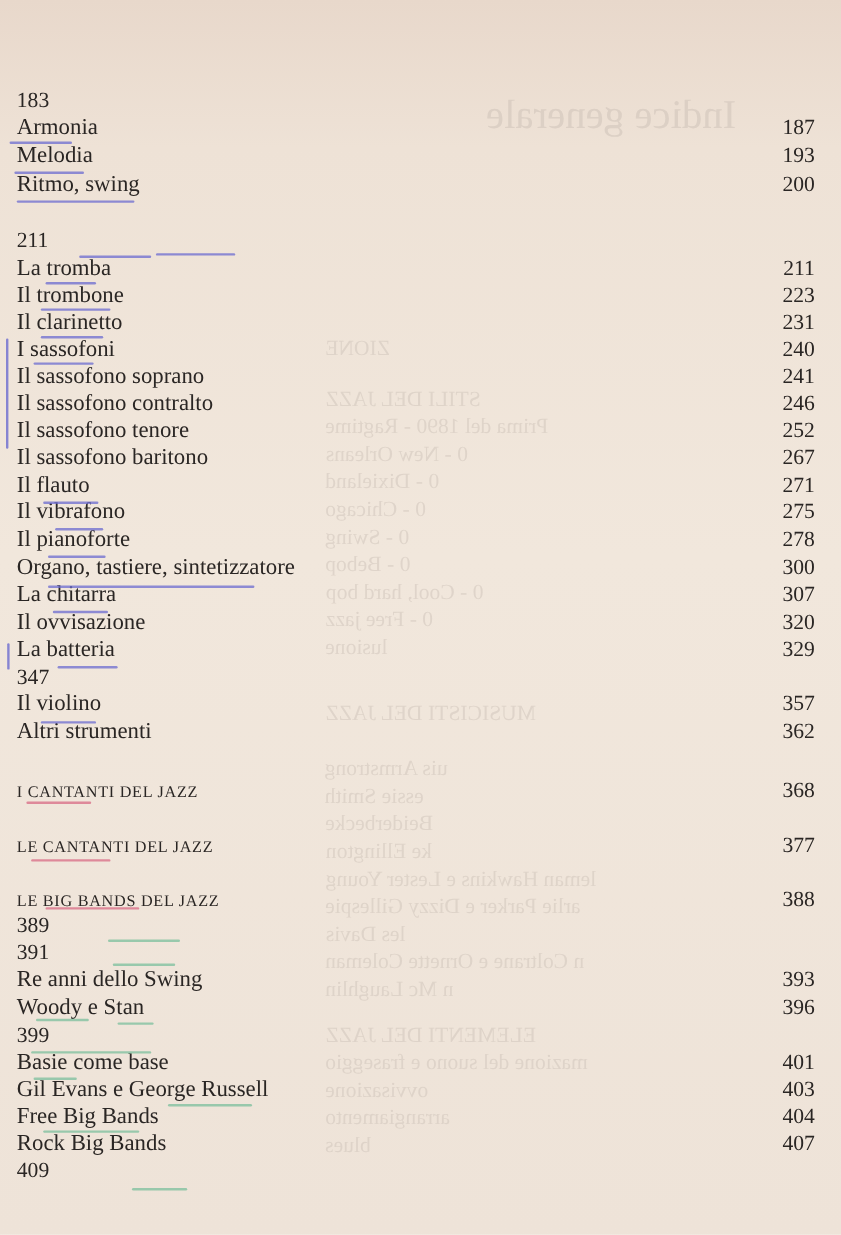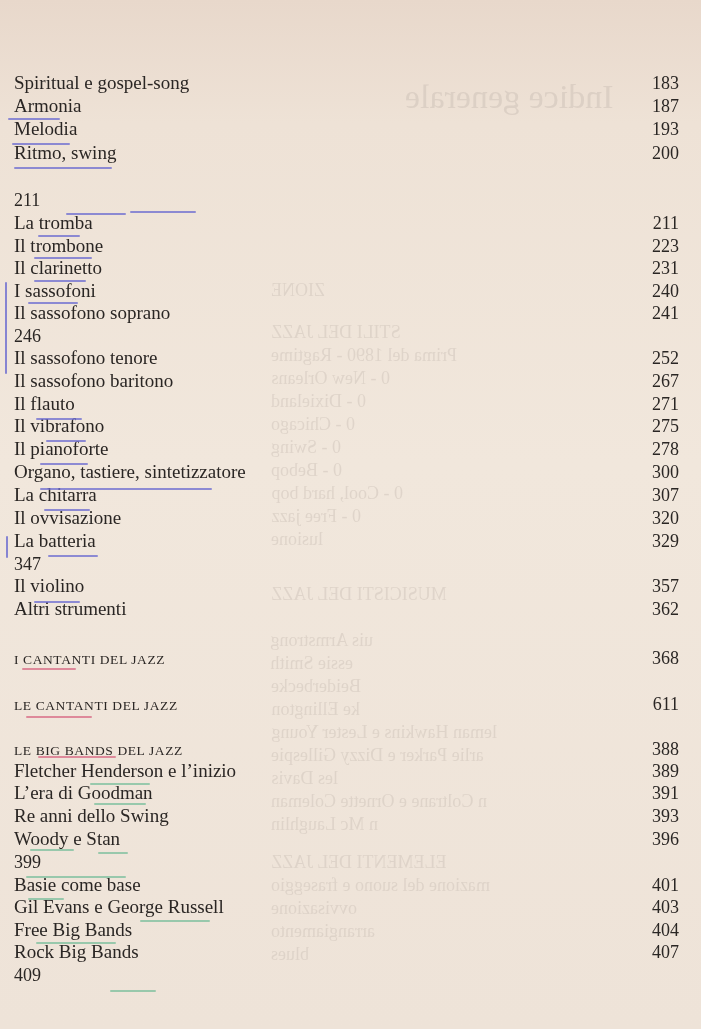--- a/index.html
+++ b/index.html
@@ -63,21 +63,20 @@
       <div class="ghost-line" style="top: 852px; transform: scaleX(-1); transform-origin: right center; right: 430px;">ELEMENTI DEL JAZZ</div>
       <div class="ghost-line" style="top: 875px; transform: scaleX(-1); transform-origin: right center; right: 430px;">mazione del suono e fraseggio</div>
       <div class="ghost-line" style="top: 898px; transform: scaleX(-1); transform-origin: right center; right: 430px;">ovvisazione</div>
       <div class="ghost-line" style="top: 921px; transform: scaleX(-1); transform-origin: right center; right: 430px;">arrangiamento</div>
       <div class="ghost-line" style="top: 944px; transform: scaleX(-1); transform-origin: right center; right: 430px;">blues</div>
     </div>
 
   <div class="toc">
 
     <div class="row" style="top:2px">
-      <span class="title">Spiritual e gospel-song</span>
       <span class="page-num">183</span>
     </div>
     <div class="row" style="top:25px">
       <span class="title">Armonia</span>
       <span class="page-num">187</span>
     </div>
     <div class="row" style="top:48px">
       <span class="title">Melodia</span>
       <span class="page-num">193</span>
     </div>
@@ -103,20 +102,21 @@
       </div>
     <div class="row" style="top:210px">
         <span class="title">I sassofoni</span>
         <span class="page-num">240</span>
       </div>
     <div class="row" style="top:232px">
         <span class="title">Il sassofono soprano</span>
         <span class="page-num">241</span>
       </div>
     <div class="row" style="top:255px">
+        <span class="title">Il sassofono contralto</span>
         <span class="page-num">246</span>
       </div>
     <div class="row" style="top:277px">
         <span class="title">Il sassofono tenore</span>
         <span class="page-num">252</span>
       </div>
     <div class="row" style="top:300px">
         <span class="title">Il sassofono baritono</span>
         <span class="page-num">267</span>
       </div>
@@ -159,33 +159,31 @@
         <span class="title">Altri strumenti</span>
         <span class="page-num">362</span>
       </div>
 
     <div class="row section" style="top:577px">
       <span class="title">I CANTANTI DEL JAZZ</span>
       <span class="page-num">368</span>
     </div>
     <div class="row section" style="top:623px">
       <span class="title">LE CANTANTI DEL JAZZ</span>
-      <span class="page-num">611</span>
+      <span class="page-num">377</span>
     </div>
 
     <div class="row section" style="top:668px">
       <span class="title">LE BIG BANDS DEL JAZZ</span>
       <span class="page-num">388</span>
     </div>
     <div class="row" style="top:690px">
-        <span class="title">Fletcher Henderson e l’inizio</span>
         <span class="page-num">389</span>
       </div>
     <div class="row" style="top:712px">
-        <span class="title">L’era di Goodman</span>
         <span class="page-num">391</span>
       </div>
     <div class="row" style="top:735px">
         <span class="title">Re anni dello Swing</span>
         <span class="page-num">393</span>
       </div>
     <div class="row" style="top:758px">
         <span class="title">Woody e Stan</span>
         <span class="page-num">396</span>
       </div>

